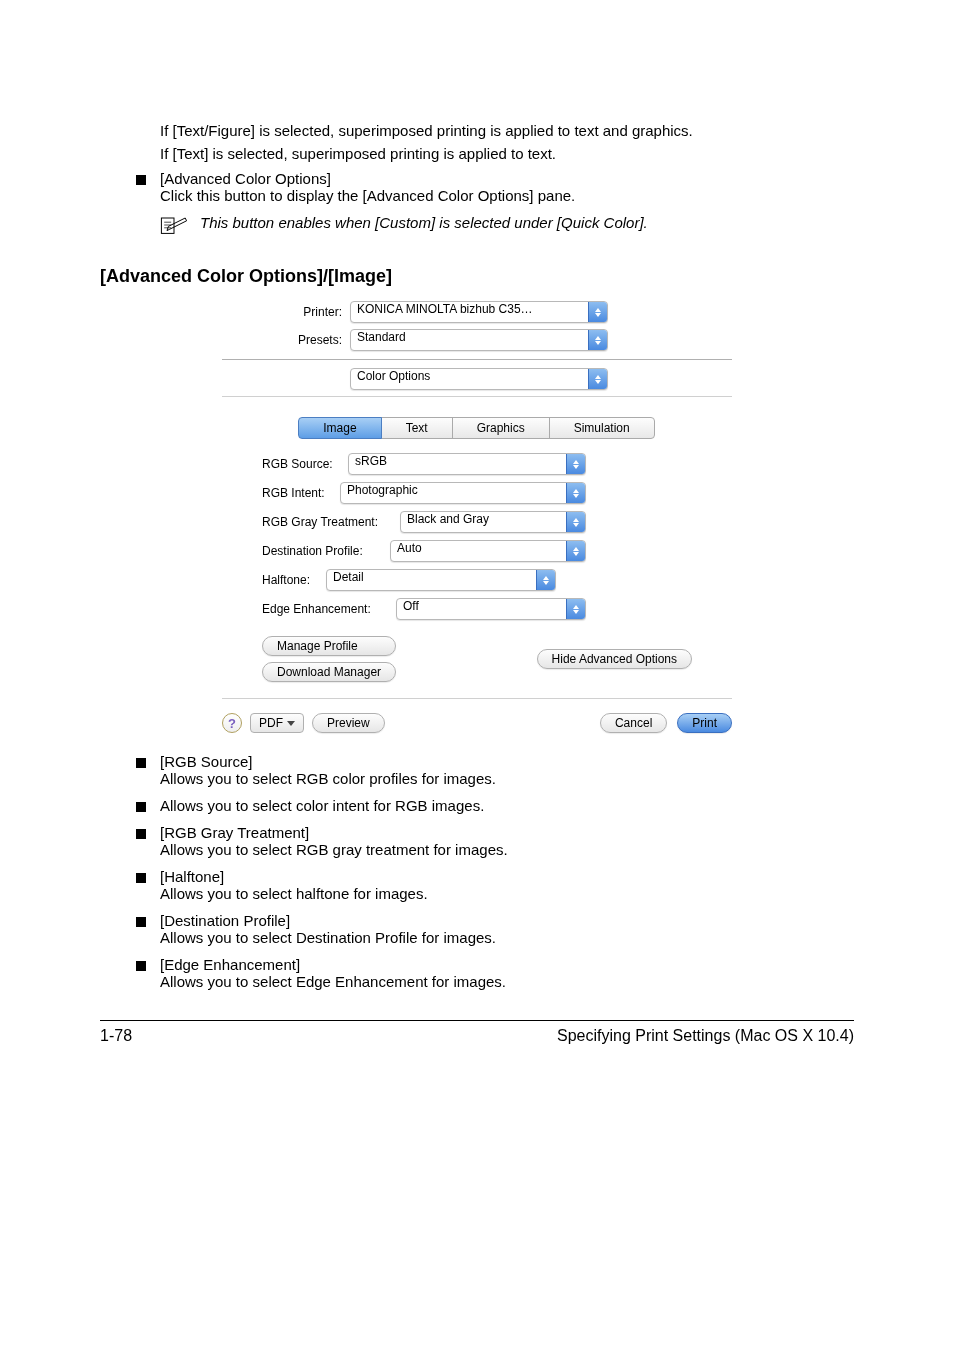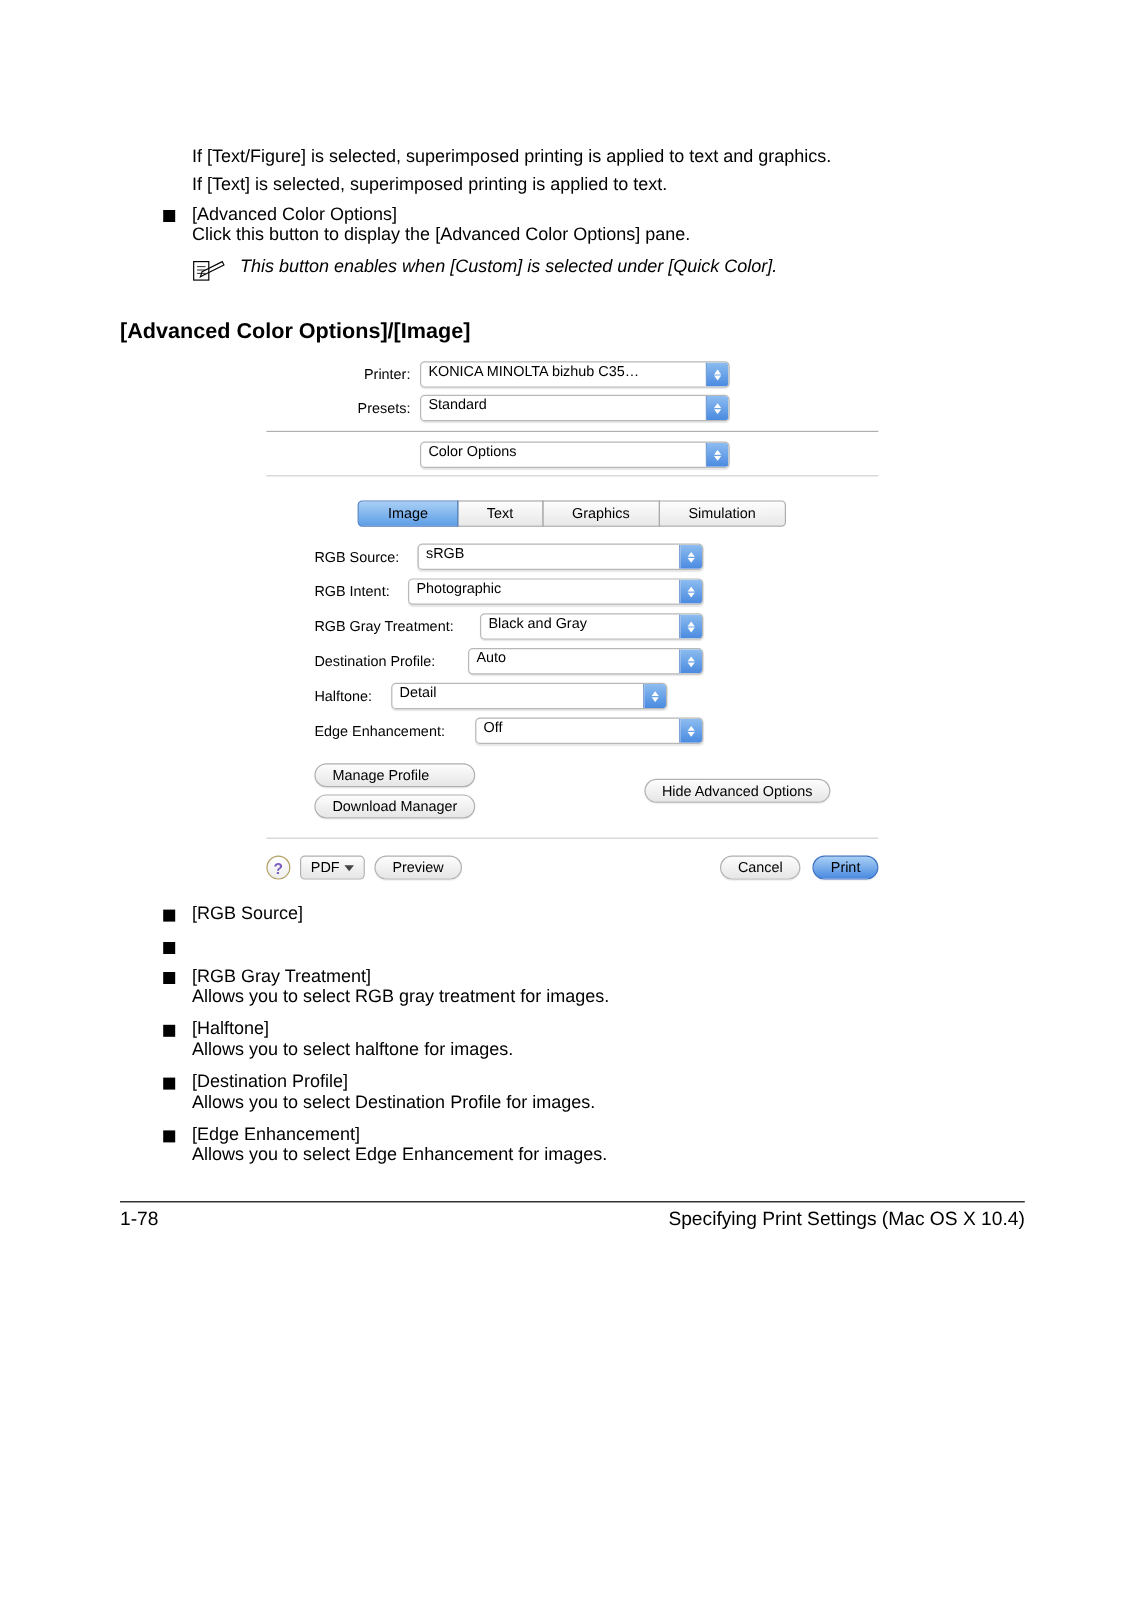--- a/index.html
+++ b/index.html
@@ -262,25 +262,27 @@
       <div class="pill-btn print-btn">Print</div>
     </div>
   </div>
 </div>
 
 <div class="bullets-lower" style="margin-left:36px;">
   <div class="bullet-item">
     <div class="bullet-sq"></div>
     <div class="bullet-body">
       <div>[RGB Source]</div>
-    </div>
-  </div>
-  <div class="bullet-item">
-    <div class="bullet-sq"></div>
-    <div class="bullet-body">
+      <div>Allows you to select RGB color profiles for images.</div>
+    </div>
+  </div>
+  <div class="bullet-item">
+    <div class="bullet-sq"></div>
+    <div class="bullet-body">
+      <div>Allows you to select color intent for RGB images.</div>
     </div>
   </div>
   <div class="bullet-item">
     <div class="bullet-sq"></div>
     <div class="bullet-body">
       <div>[RGB Gray Treatment]</div>
       <div>Allows you to select RGB gray treatment for images.</div>
     </div>
   </div>
   <div class="bullet-item">

